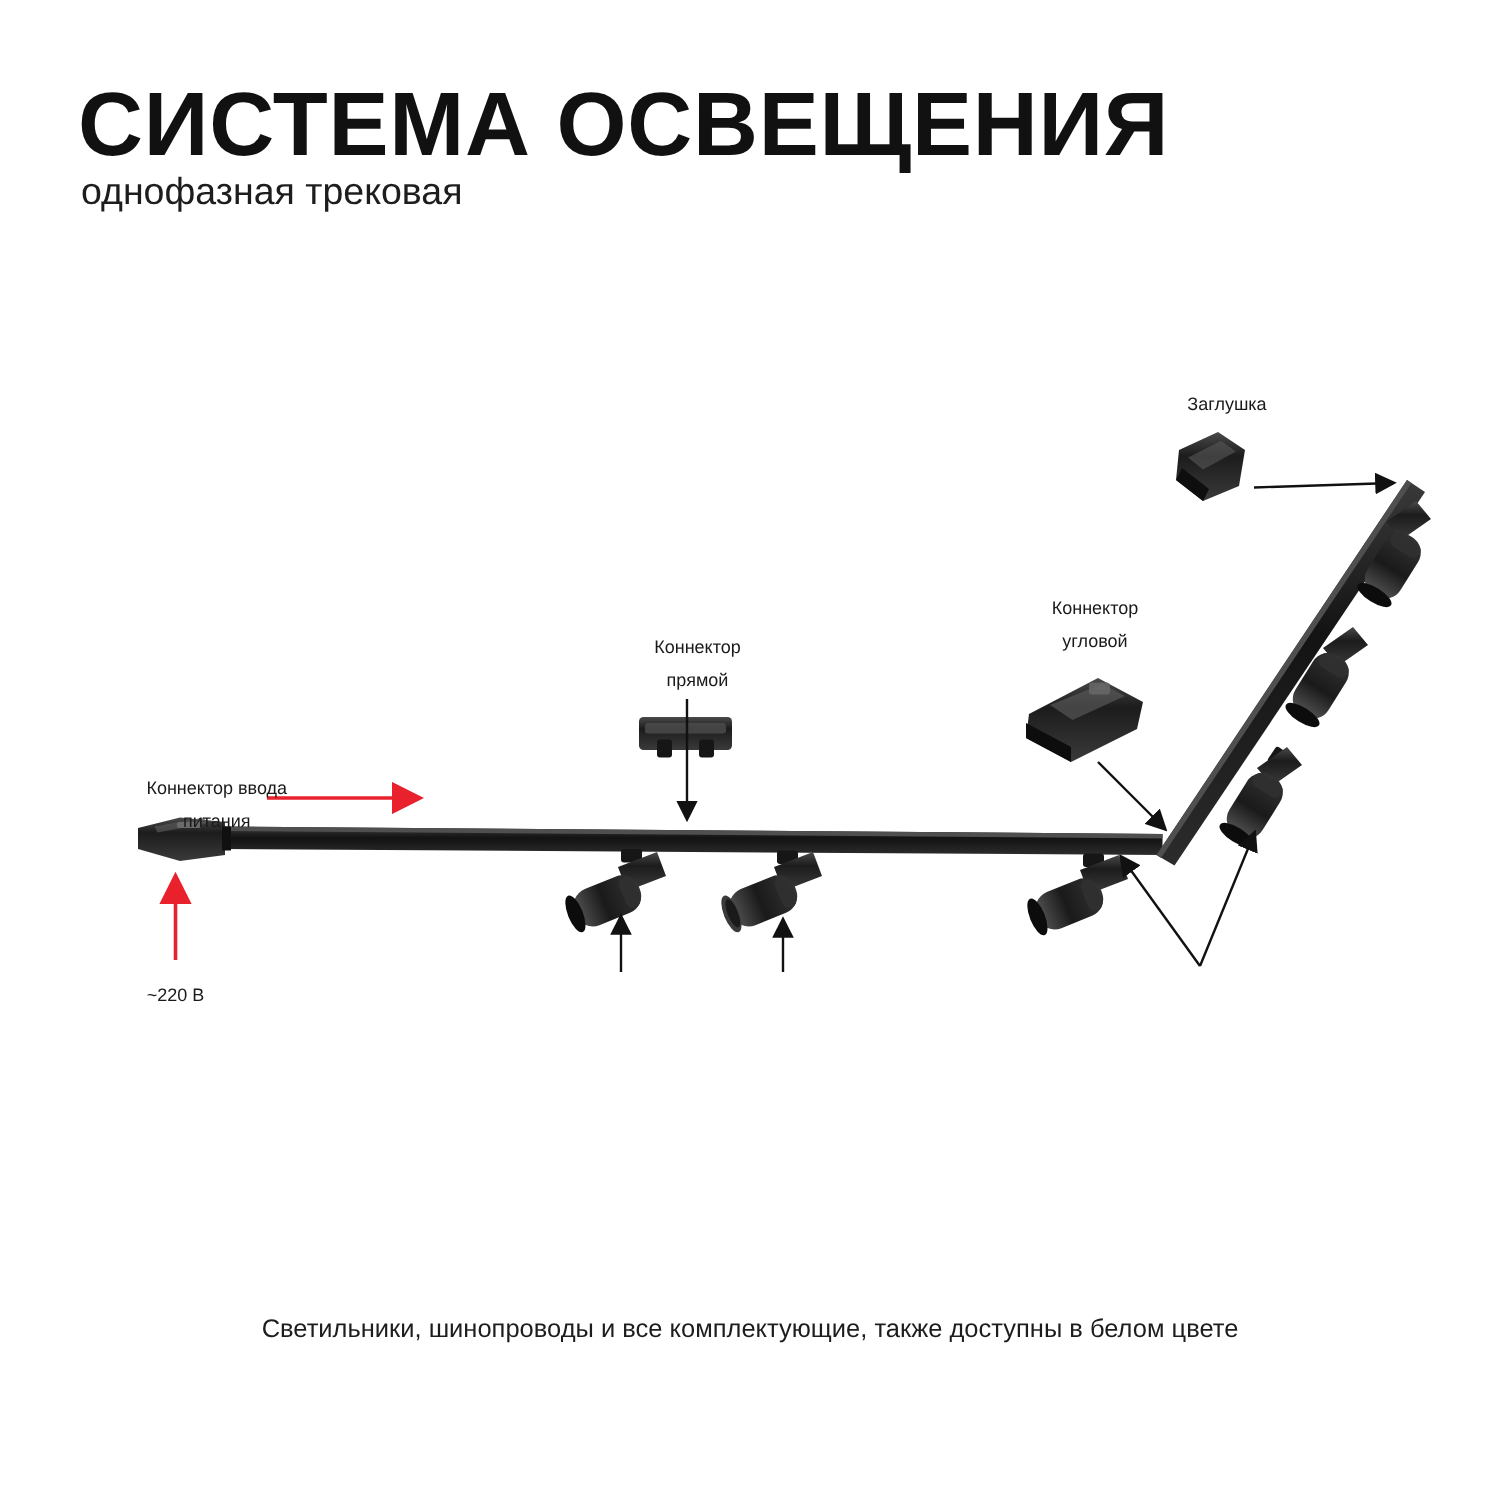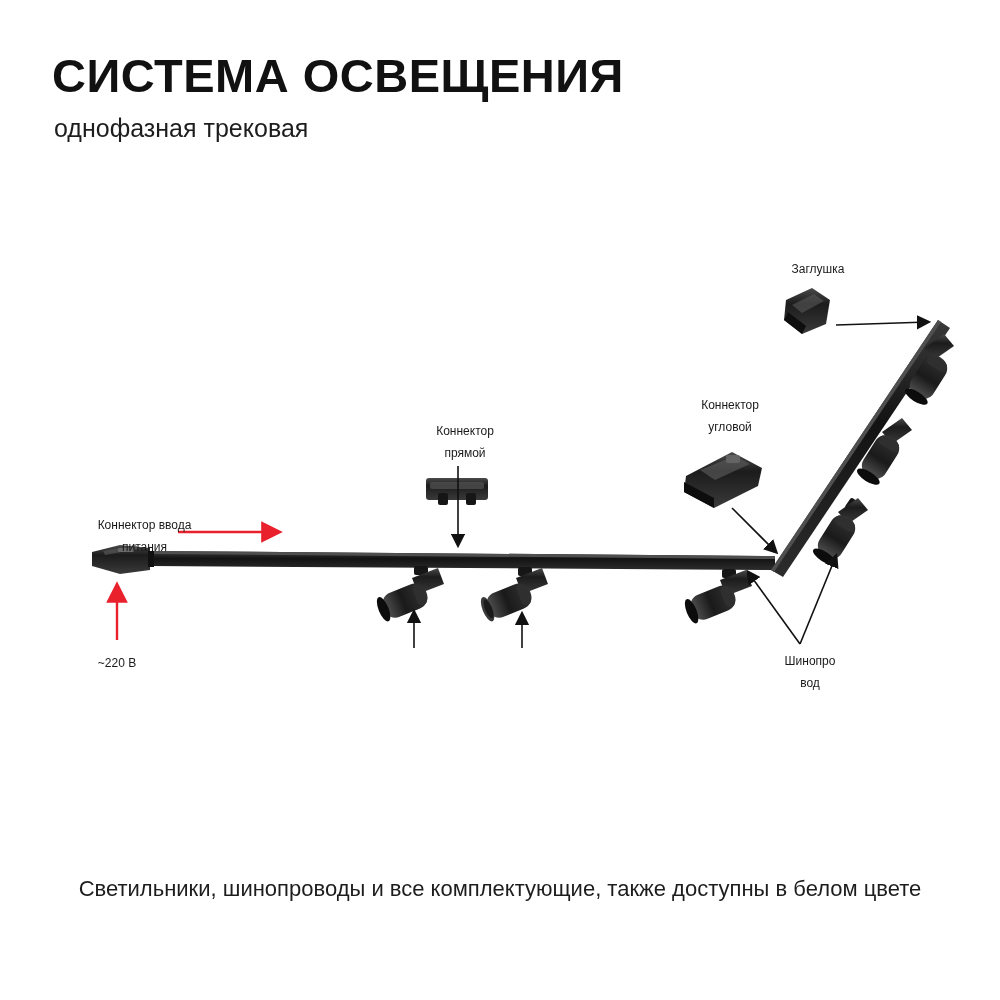--- a/index.html
+++ b/index.html
@@ -16,42 +16,42 @@
     overflow: hidden;
   }
   .page {
     position: absolute;
     inset: 0;
   }
   .title {
     position: absolute;
     left: 52px;
     top: 48px;
-    font-size: 47px;
+    font-size: 60px;
     font-weight: bold;
     letter-spacing: 0.5px;
     color: #111111;
     white-space: nowrap;
   }
   .subtitle {
     position: absolute;
     left: 54px;
     top: 114px;
     font-size: 25px;
     font-weight: normal;
     color: #1d1d1d;
     white-space: nowrap;
   }
   .footer {
     position: absolute;
     left: 0;
     right: 0;
     top: 876px;
     text-align: center;
-    font-size: 22px;
+    font-size: 17px;
     color: #1d1d1d;
   }
   .diagram {
     position: absolute;
     left: 0;
     top: 0;
     width: 1000px;
     height: 1000px;
   }
   .lbl {
@@ -251,17 +251,15 @@
   </svg>
 
   <div class="lbl lbl-cap">Заглушка</div>
   <div class="lbl lbl-straight">Коннектор
 прямой</div>
   <div class="lbl lbl-corner">Коннектор
 угловой</div>
   <div class="lbl lbl-power">Коннектор ввода
 питания</div>
   <div class="lbl lbl-volt">~220 В</div>
-  <div class="lbl lbl-bus">Шинопро
-вод</div>
 
   <div class="footer">Светильники, шинопроводы и все комплектующие, также доступны в белом цвете</div>
 </div>
 
 </body></html>

